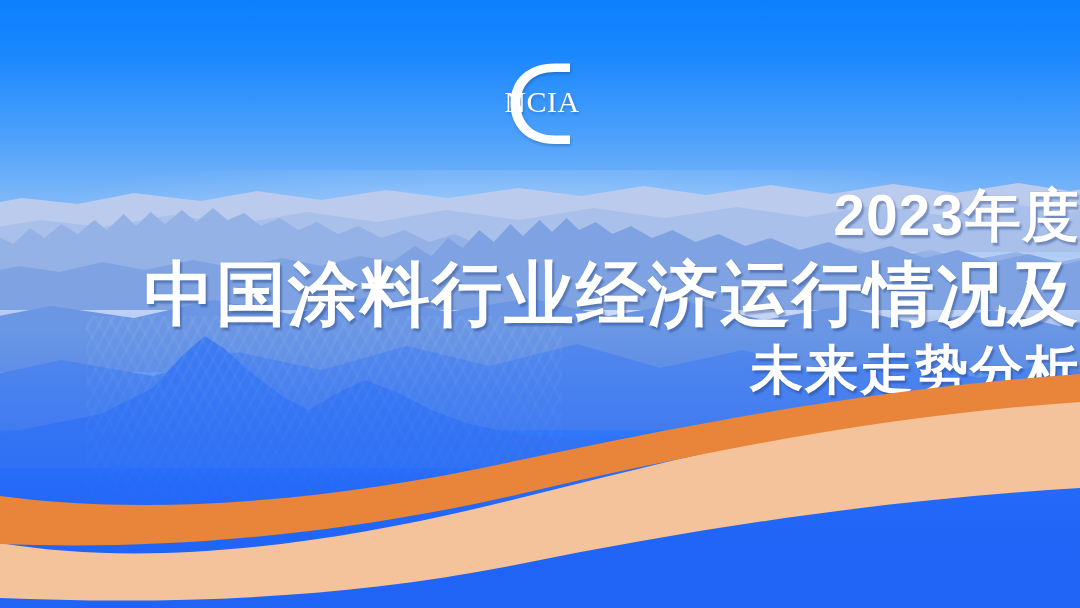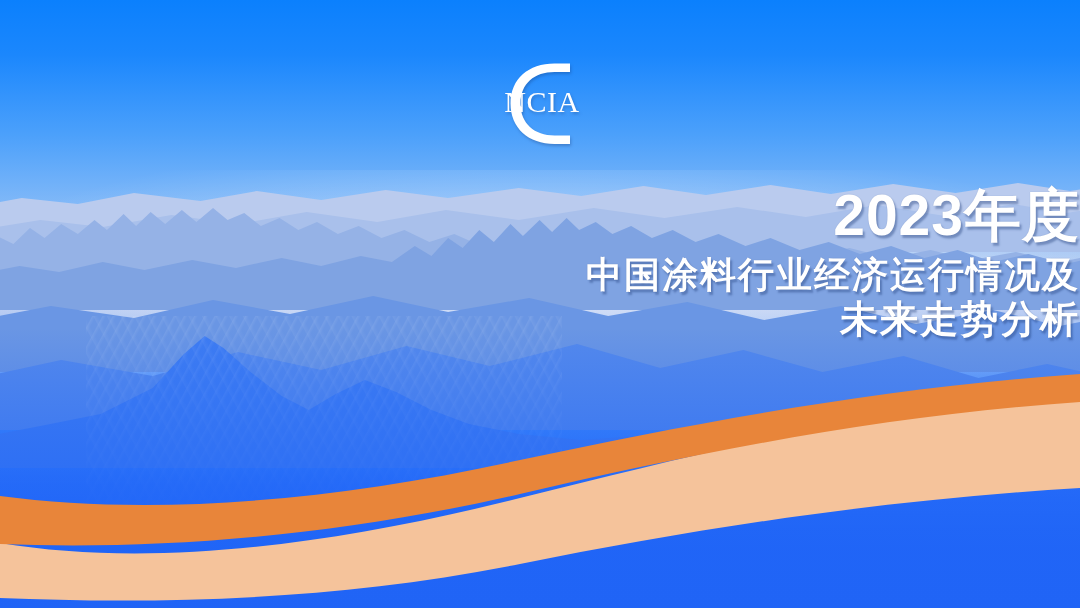--- a/index.html
+++ b/index.html
@@ -141,22 +141,22 @@
     color: #ffffff;
     letter-spacing: 1px;
     line-height: 1.16;
     text-shadow:
       2px 3px 2px rgba(25,55,115,0.38),
       0 0 1px rgba(25,55,115,0.30);
     white-space: nowrap;
     text-align: right;
   }
   .line-1 { font-size: 57px; margin-bottom: 6px; }
-  .line-2 { font-size: 36px; letter-spacing: 2px; margin-bottom: 4px; }
-  .line-3 { font-size: 38px; letter-spacing: 2px; font-family: Liberation Mono, monospace; }
+  .line-2 { font-size: 70px; letter-spacing: 2px; margin-bottom: 4px; }
+  .line-3 { font-size: 53px; letter-spacing: 2px; }
 </style>
 </head>
 <body>
 
 <div id="slide">
 
   <div class="backdrop">
 
     <div class="sky"></div>
     <div class="haze"></div>

